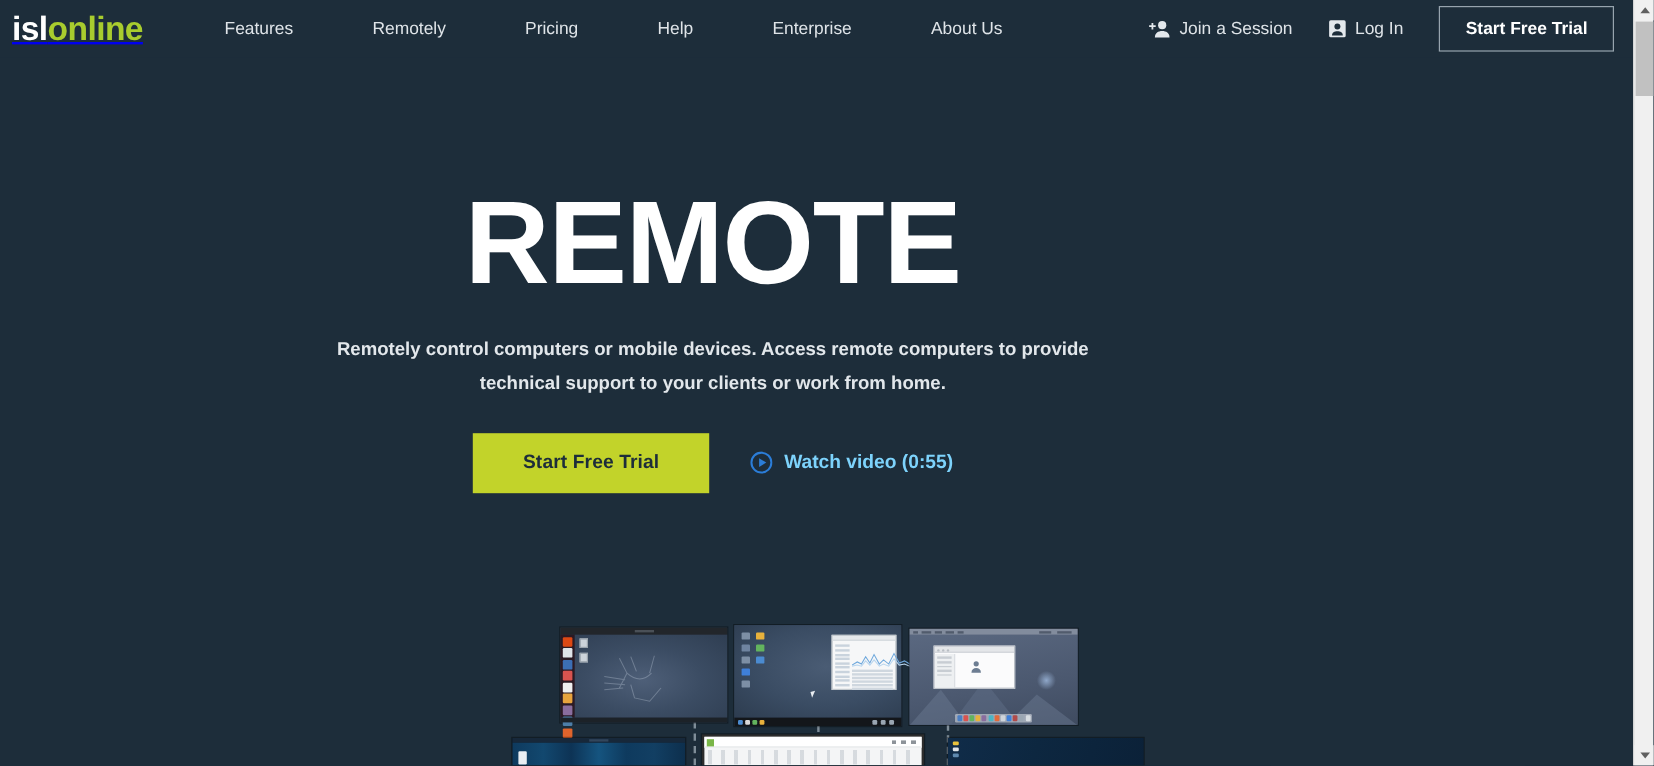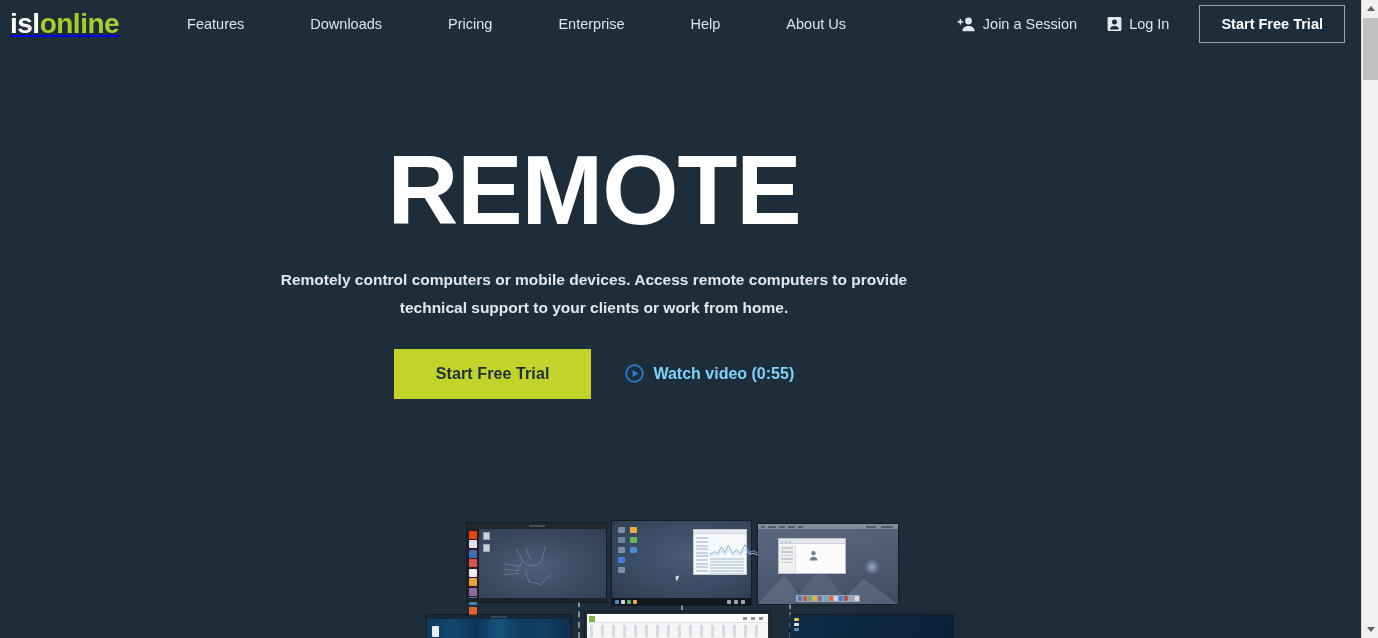--- a/index.html
+++ b/index.html
@@ -73,21 +73,21 @@
     font-weight:700;
     background:transparent;
     padding:10px 21px;
     white-space:nowrap;
     cursor:pointer;
     font-family:"Liberation Sans", sans-serif;
   }
 
   
   #hero {
-    position:absolute; left:0; top:33px;
+    position:absolute; left:0; top:45px;
     width:1188px;
     text-align:center;
   }
   #hero-title {
     margin-top:108px;
     font-size:98px;
     font-weight:700;
     letter-spacing:-1px;
     line-height:1;
     color:#ffffff;
@@ -270,24 +270,24 @@
 <body>
 
 <div id="page">
 
   <div id="navbar">
 
     <a id="logo" href="#"><span class="isl">isl</span><span class="online">online</span></a>
 
     <nav id="nav-links">
       <a class="nav-link" href="#">Features</a>
-      <a class="nav-link" href="#">Downloads</a>
+      <a class="nav-link" href="#">Remotely</a>
       <a class="nav-link" href="#">Pricing</a>
+      <a class="nav-link" href="#">Help</a>
       <a class="nav-link" href="#">Enterprise</a>
-      <a class="nav-link" href="#">Help</a>
       <a class="nav-link" href="#">About Us</a>
     </nav>
 
     <div id="nav-right">
 
       <a class="nav-action" href="#">
         <span class="ico">
           <svg width="19" height="16" viewBox="0 0 19 16">
             <circle cx="11.5" cy="5" r="3.4" fill="#e3e8ec"></circle>
             <path d="M5.4 15.2c0-3.6 2.8-5.3 6.1-5.3s6.1 1.7 6.1 5.3z" fill="#e3e8ec"></path>

